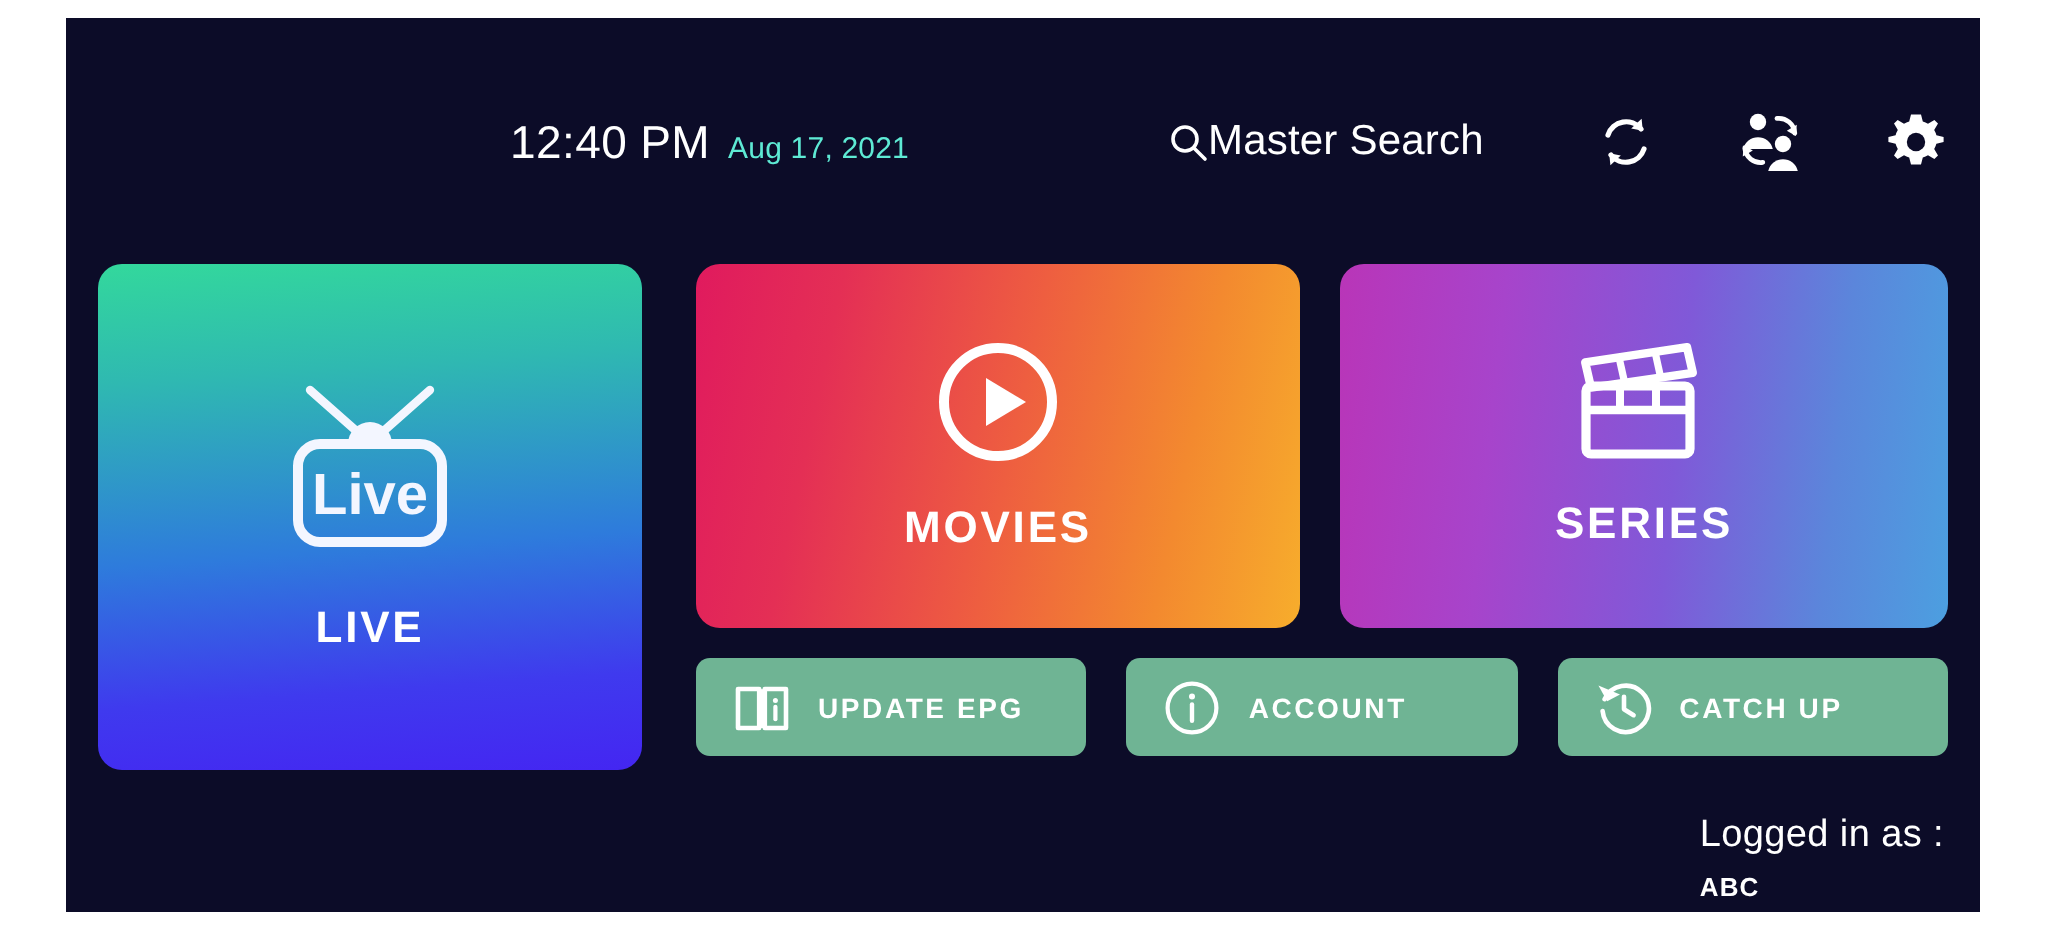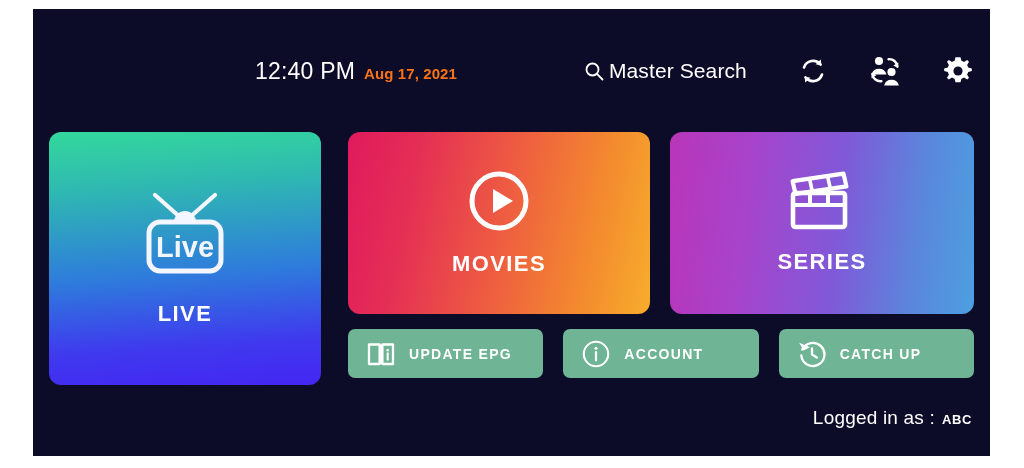--- a/index.html
+++ b/index.html
@@ -101,32 +101,32 @@
     white-space: nowrap;
   }
   .dt-time {
     font-size: 23px;
     font-weight: 400;
     color: #FFFFFF;
     letter-spacing: 0.2px;
   }
   .dt-date {
     font-size: 15px;
-    font-weight: 700;
-    color: #f97316;
+    font-weight: 400;
+    color: #5eead4;
     letter-spacing: 0.1px;
   }
 
   .master-search {
     position: absolute;
     left: 551px;
     top: 50px;
     display: flex;
     align-items: center;
-    gap: 5px;
+    gap: 0;
     cursor: pointer;
     text-align: right;
   }
   .ms-label {
     font-size: 21px;
     color: #FFFFFF;
     letter-spacing: 0.1px;
     white-space: nowrap;
   }
 
@@ -229,20 +229,21 @@
     white-space: nowrap;
   }
   .logged-in {
     position: absolute;
     right: 18px;
     top: 10px;
     display: flex;
     align-items: baseline;
     gap: 7px;
     white-space: nowrap;
+    flex-direction: column;
   }
   .li-label { font-size: 19px; color: #FFFFFF; letter-spacing: 0.2px; }
   .li-user  { font-size: 13px; font-weight: 700; color: #FFFFFF; letter-spacing: 0.6px; }
 </style>
 </head>
 <body>
 
 <div id="app">
 
   <div class="header">

